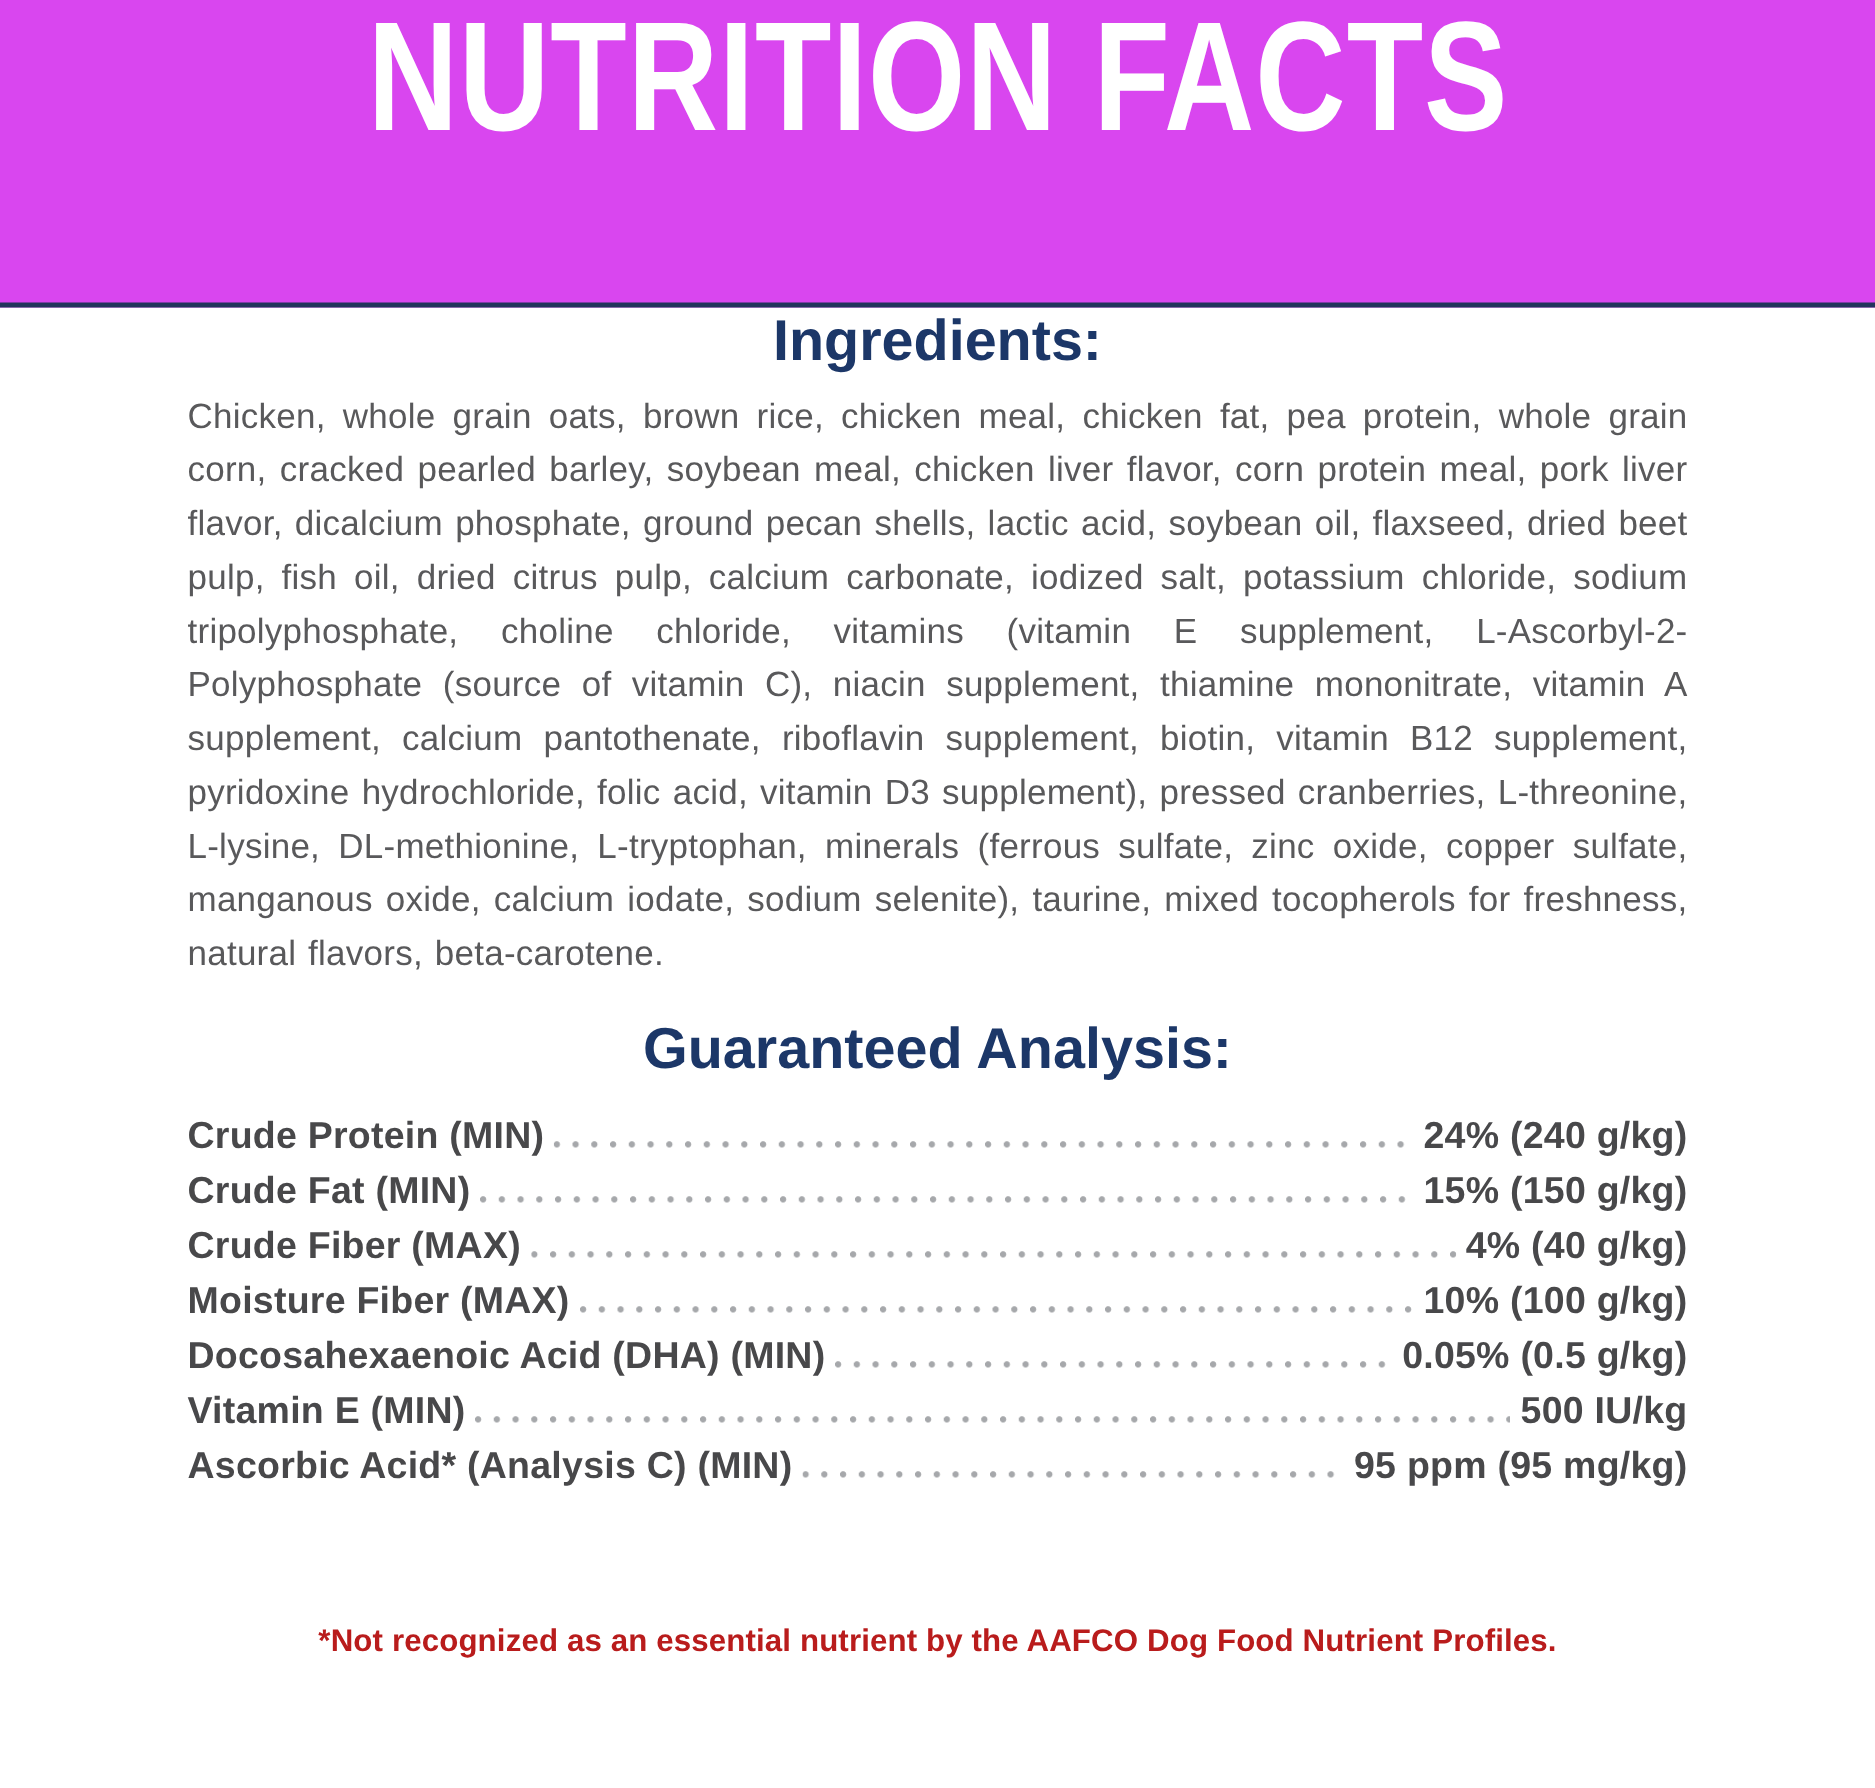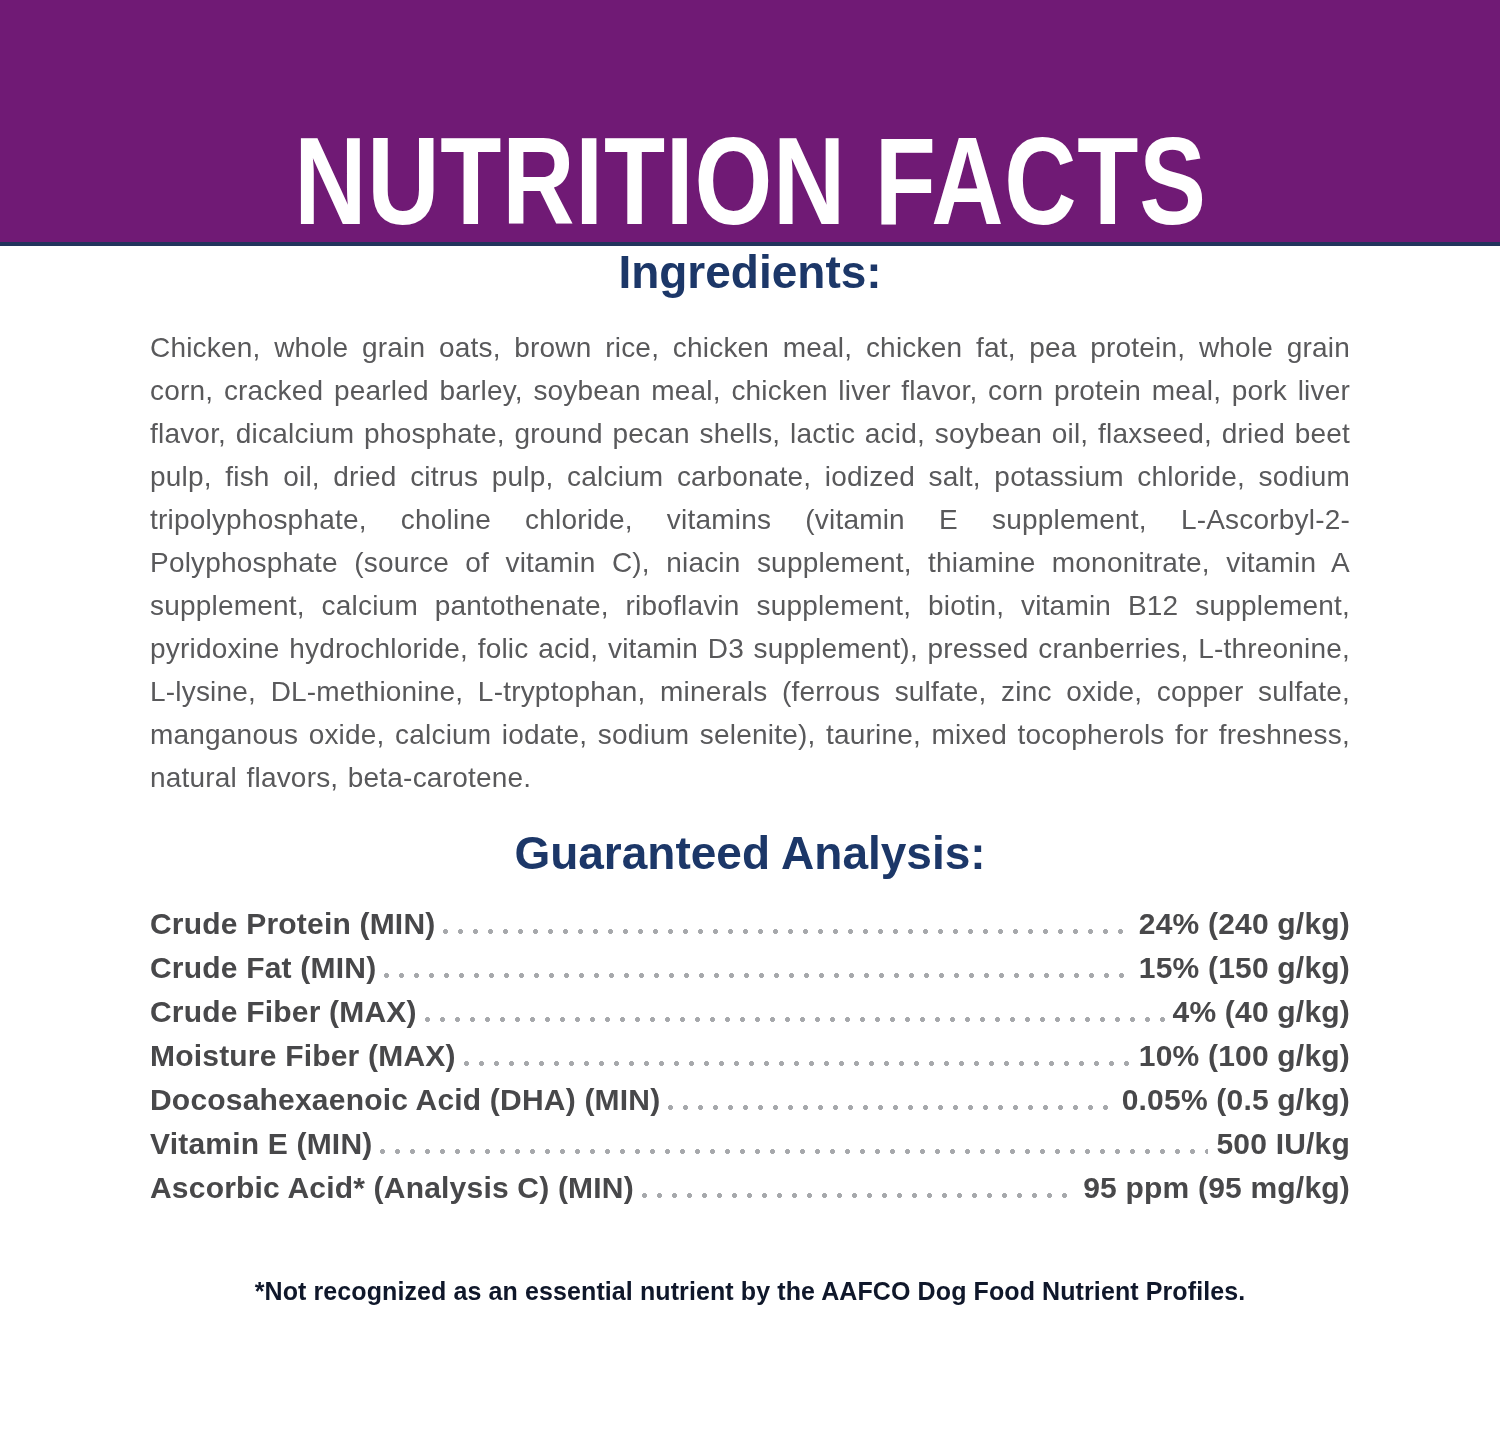--- a/index.html
+++ b/index.html
@@ -12,24 +12,24 @@
     position: relative;
     width: 1500px;
     height: 1430px;
     background: #ffffff;
     overflow: hidden;
   }
 
   
   .banner {
     height: 242px;
-    background: #701a75;
+    background: #d946ef;
     border-bottom: 4px solid #22345c;
     display: flex;
-    align-items: flex-end;
+    align-items: flex-start;
     justify-content: center;
   }
   .banner-title {
     color: #ffffff;
     font-weight: bold;
     font-size: 122px;
     line-height: 1;
     letter-spacing: 1px;
     white-space: nowrap;
     transform: scaleX(0.82) scaleY(1.02);
@@ -45,21 +45,21 @@
   .section-heading {
     text-align: center;
     color: #1c3768;
     font-weight: bold;
     font-size: 46px;
     line-height: 52px;
   }
   .ingredients-heading { }
 
   .ingredients-text {
-    margin-top: 28px;
+    margin-top: 13px;
     color: #59595b;
     font-size: 28px;
     line-height: 43px;
     letter-spacing: 0.2px;
     word-spacing: 1.5px;
     text-align: justify;
   }
 
   .analysis-heading { margin-top: 28px; }
 
@@ -81,23 +81,23 @@
     height: 5px;
     margin: 0 8px;
     background-image: radial-gradient(circle at 2.5px 2.5px, #a6a8ab 2.2px, transparent 2.8px);
     background-size: 15px 5px;
     background-repeat: repeat-x;
     background-position: left bottom;
   }
 
   
   .footnote {
-    margin-top: 62px;
+    margin-top: 99px;
     text-align: center;
-    color: #0f172a;
+    color: #b91c1c;
     font-size: 25px;
     font-weight: bold;
     letter-spacing: 0.1px;
   }
 </style>
 </head>
 <body>
 
 <div class="page">
 

